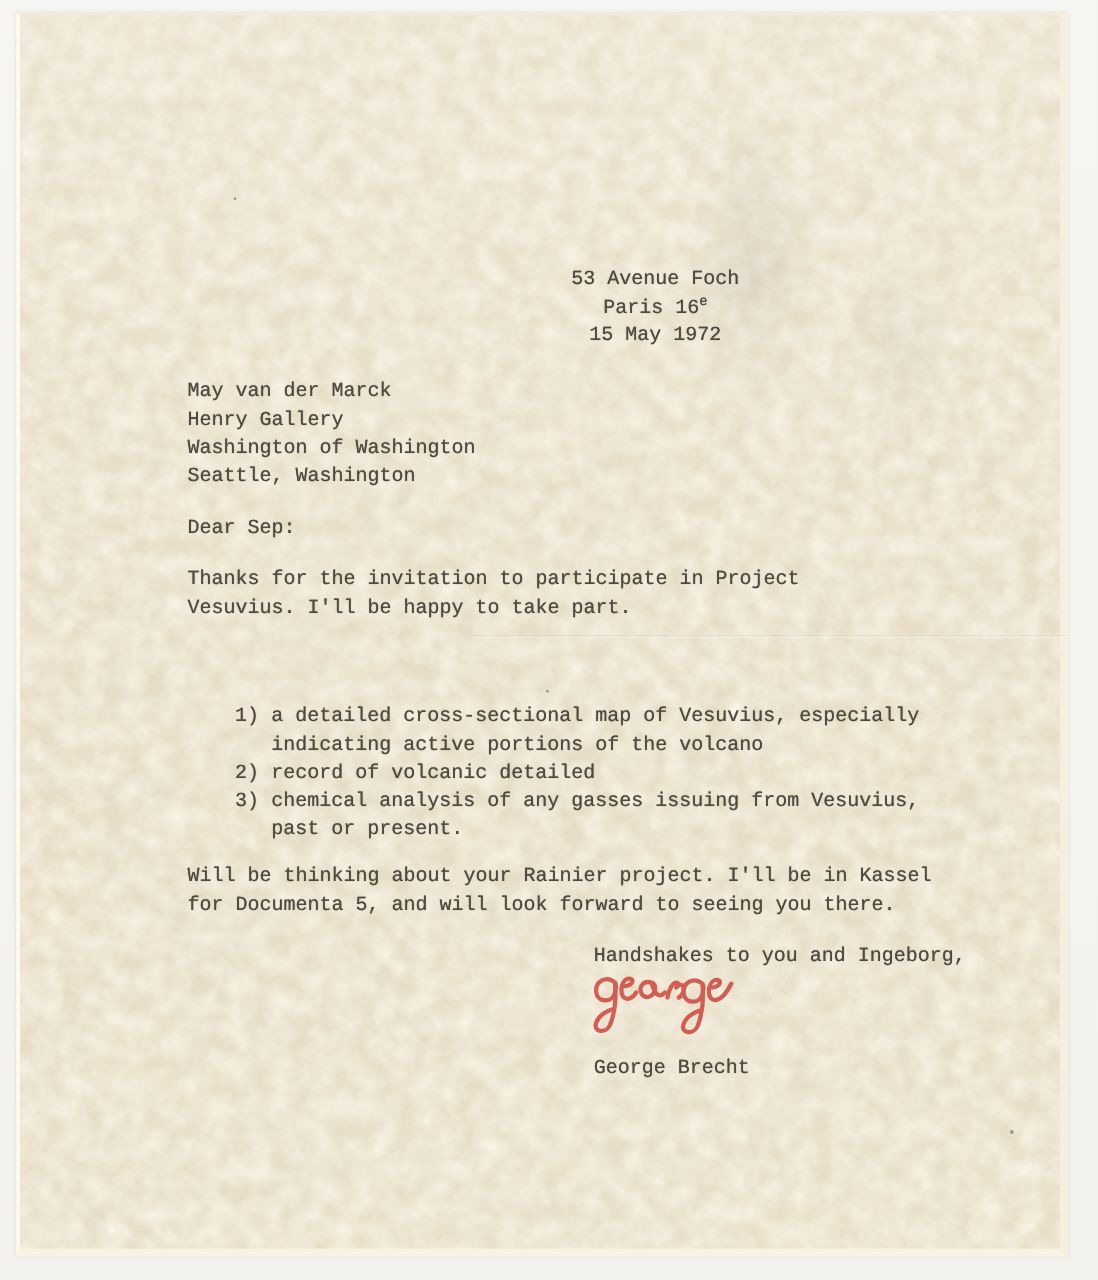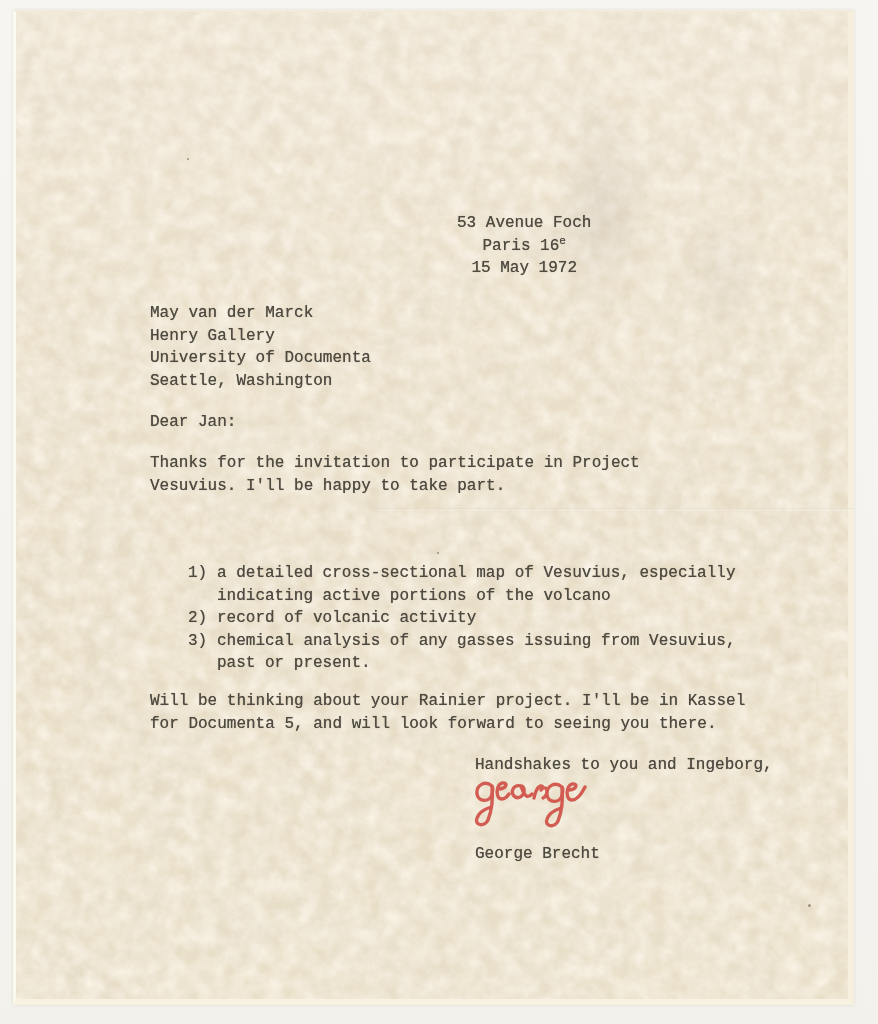--- a/index.html
+++ b/index.html
@@ -118,46 +118,46 @@
 
   <div class="block sender-block">
     <div class="line">53 Avenue Foch</div>
     <div class="line"><span>Paris 16</span><sup>e</sup></div>
     <div class="line">15 May 1972</div>
   </div>
 
   <div class="block recipient-block">
     <div class="line">May van der Marck</div>
     <div class="line">Henry Gallery</div>
-    <div class="line">University of Documenta</div>
+    <div class="line">Washington of Washington</div>
     <div class="line">Seattle, Washington</div>
   </div>
 
   <div class="block salutation">
-    <div class="line">Dear Jan:</div>
+    <div class="line">Dear Sep:</div>
   </div>
 
   <div class="block paragraph-1">
     <div class="line">Thanks for the invitation to participate in Project</div>
     <div class="line">Vesuvius. I'll be happy to take part.</div>
   </div>
 
 
   <div class="block request-list">
     <div class="list-item">
       <span class="line marker">1)</span>
       <span>
         <div class="line">a detailed cross-sectional map of Vesuvius, especially</div>
         <div class="line">indicating active portions of the volcano</div>
       </span>
     </div>
     <div class="list-item">
       <span class="line marker">2)</span>
       <span>
-        <div class="line">record of volcanic activity</div>
+        <div class="line">record of volcanic detailed</div>
       </span>
     </div>
     <div class="list-item">
       <span class="line marker">3)</span>
       <span>
         <div class="line">chemical analysis of any gasses issuing from Vesuvius,</div>
         <div class="line">past or present.</div>
       </span>
     </div>
   </div>

